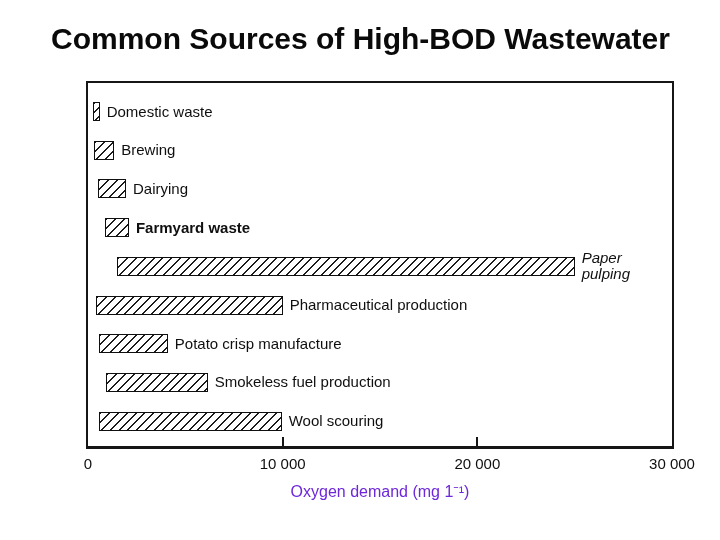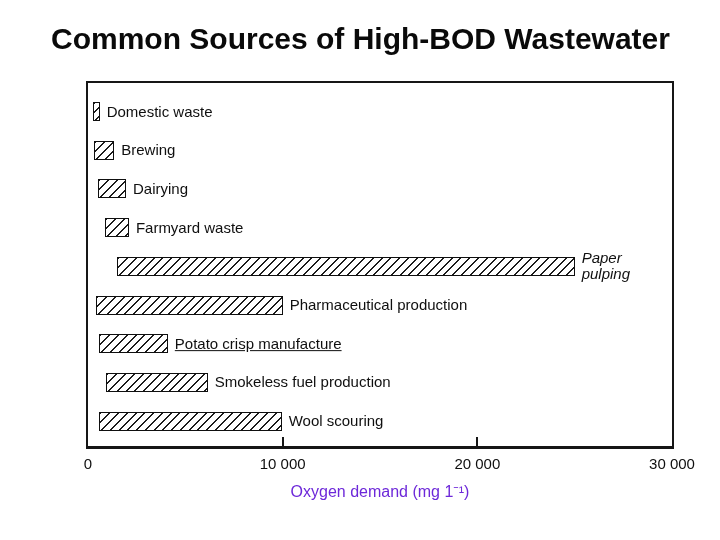--- a/index.html
+++ b/index.html
@@ -50,27 +50,27 @@
 
 <div class="chart">
   <div class="frame">
       <div class="bar" style="left: 4.86667px; width: 6.81333px; top: 19px; height: 19px;"></div>
       <div class="bar-label" style="left: 18.68px; top: 28.5px;">Domestic waste</div>
       <div class="bar" style="left: 5.84px; width: 20.44px; top: 57.7px; height: 19px;"></div>
       <div class="bar-label" style="left: 33.28px; top: 67.2px;">Brewing</div>
       <div class="bar" style="left: 9.73333px; width: 28.2267px; top: 96.4px; height: 19px;"></div>
       <div class="bar-label" style="left: 44.96px; top: 105.9px;">Dairying</div>
       <div class="bar" style="left: 16.5467px; width: 24.3333px; top: 135.1px; height: 19px;"></div>
-      <div class="bar-label" style="left: 47.88px; top: 144.6px;">Farmyard waste</div>
+      <div class="bar-label" style="left: 47.88px; top: 144.6px; font-weight: bold;">Farmyard waste</div>
       <div class="bar" style="left: 29.2px; width: 457.467px; top: 173.8px; height: 19px;"></div>
       <div class="bar-label wrap" style="left: 493.667px; top: 183.3px; font-style: italic;">Paper pulping</div>
       <div class="bar" style="left: 7.78667px; width: 186.88px; top: 212.5px; height: 19px;"></div>
       <div class="bar-label" style="left: 201.667px; top: 222px; text-align: center;">Pharmaceutical production</div>
       <div class="bar" style="left: 10.7067px; width: 69.1067px; top: 251.2px; height: 19px;"></div>
-      <div class="bar-label" style="left: 86.8133px; top: 260.7px; text-decoration: underline;">Potato crisp manufacture</div>
+      <div class="bar-label" style="left: 86.8133px; top: 260.7px;">Potato crisp manufacture</div>
       <div class="bar" style="left: 18.4933px; width: 101.227px; top: 289.9px; height: 19px;"></div>
       <div class="bar-label" style="left: 126.72px; top: 299.4px;">Smokeless fuel production</div>
       <div class="bar" style="left: 10.7067px; width: 182.987px; top: 328.6px; height: 19px;"></div>
       <div class="bar-label" style="left: 200.693px; top: 338.1px;">Wool scouring</div>
       <div class="tick" style="left: 193.667px;"></div>
       <div class="tick" style="left: 388.333px;"></div>
     </div>
   <div class="xticklabels">
       <div class="xtick-label" style="left: 2px;">0</div>
       <div class="xtick-label" style="left: 196.667px;">10 000</div>

